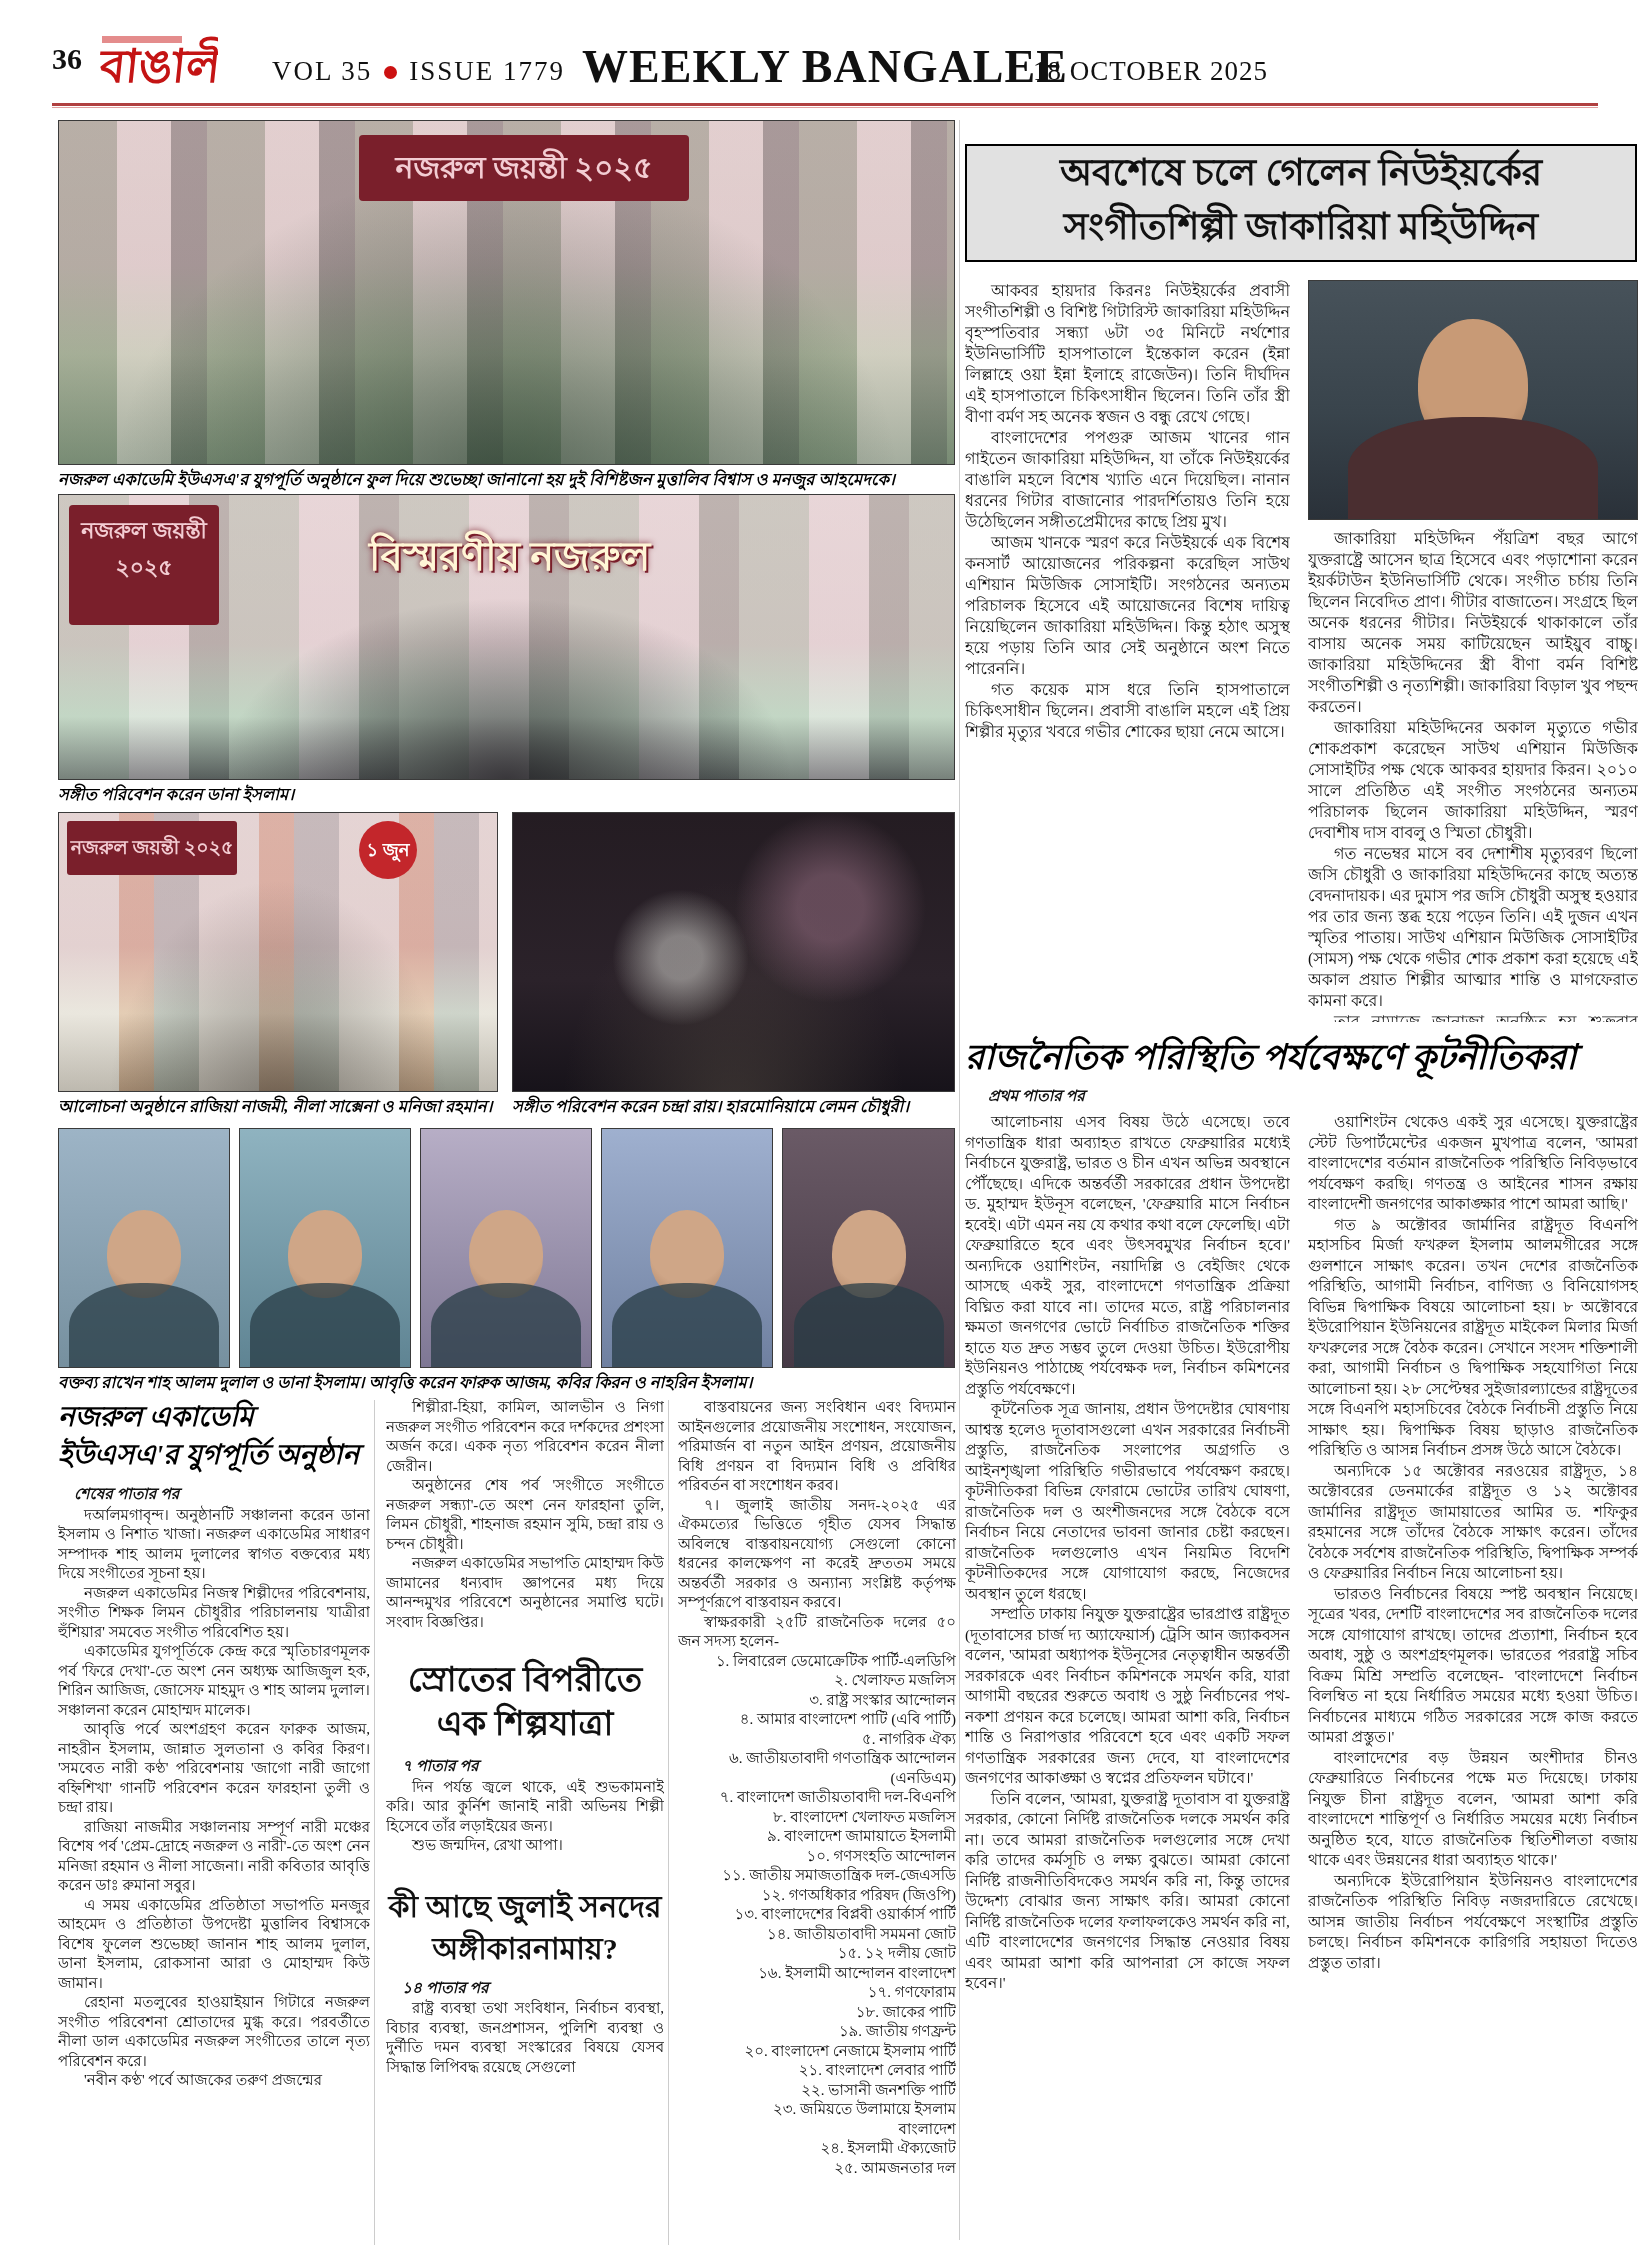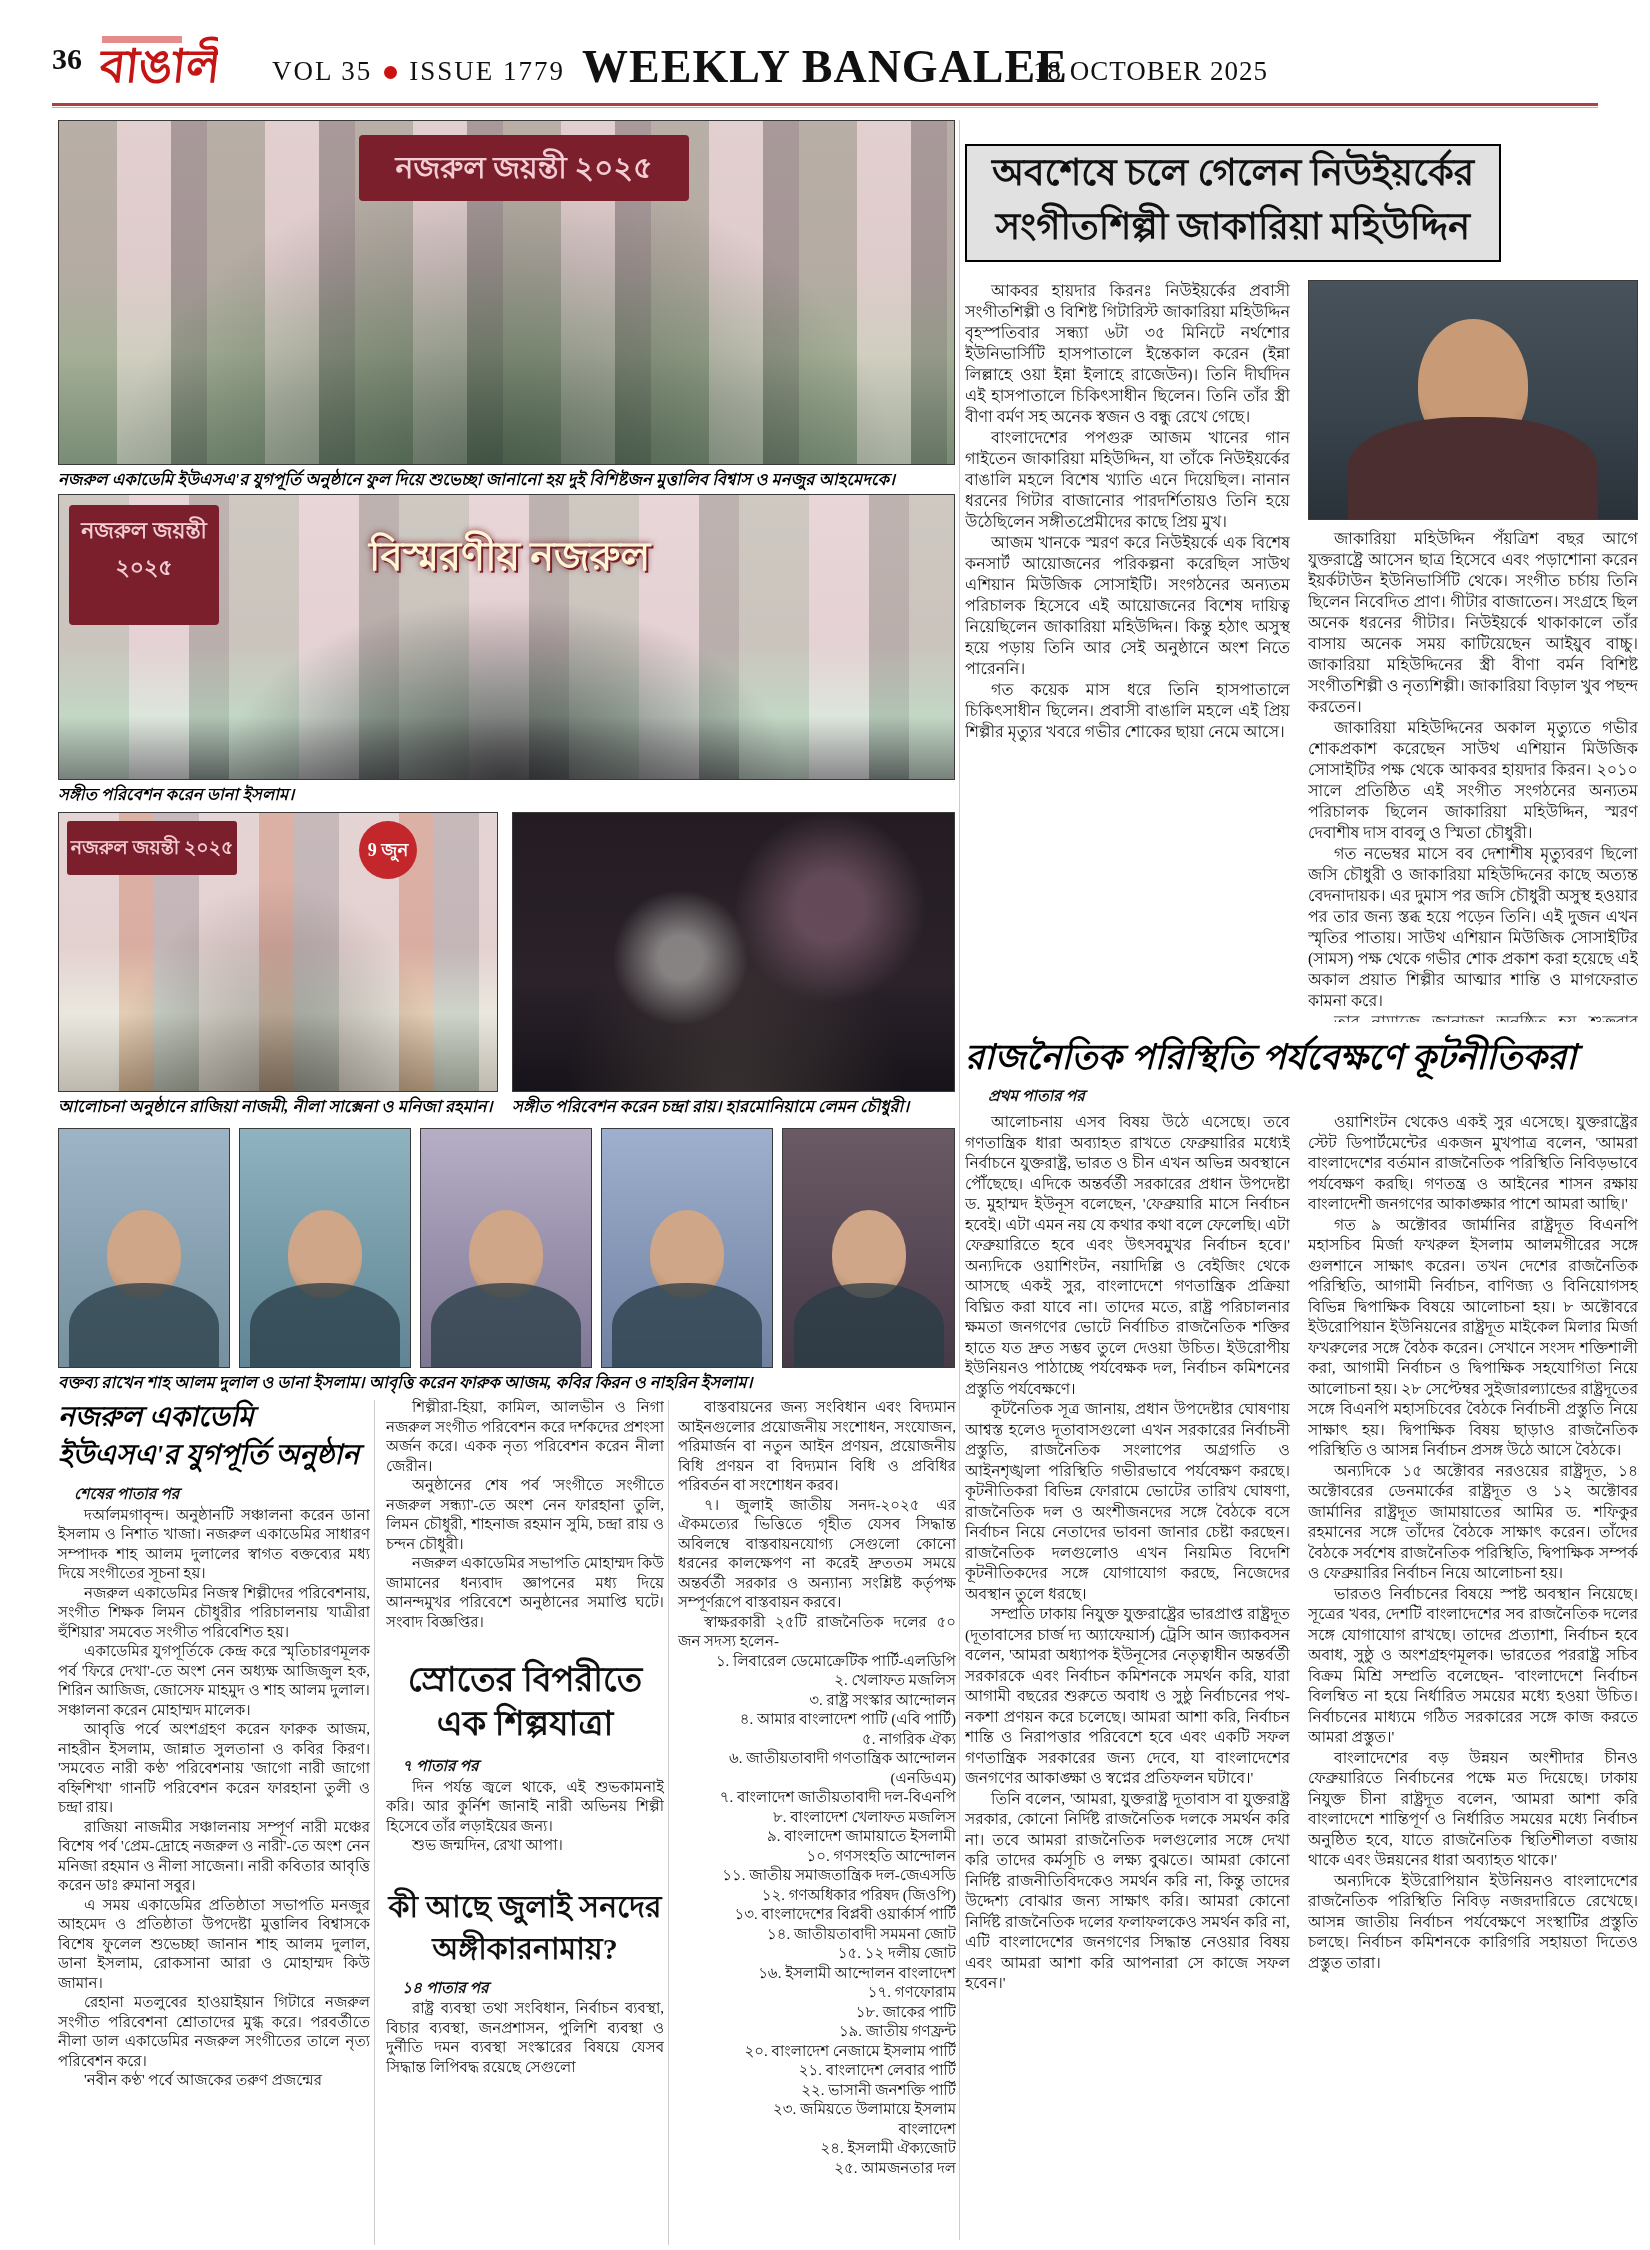--- a/index.html
+++ b/index.html
@@ -63,21 +63,21 @@
   
   .jtext{text-align:justify;}
   .col{position:absolute;overflow:hidden;}
   .para{text-indent:26px;margin:0;}
   .sm{font-size:15px;line-height:19.5px;}
   .md{font-size:16px;line-height:21px;}
   .pol{font-size:15.5px;line-height:20.5px;}
   .cont{font-style:italic;font-weight:bold;font-size:15.5px;margin:2px 0 2px 16px;}
   .party{padding-left:34px;text-indent:0;margin:0;}
   
-  .hbox{position:absolute;left:965px;top:144px;width:536px;height:118px;background:#e1e1e1;
+  .hbox{position:absolute;left:965px;top:144px;width:672px;height:118px;background:#e1e1e1;
     border:2px solid #000;box-sizing:border-box;text-align:center;}
   .hbox .l{font-size:37px;font-weight:bold;line-height:54px;}
   .bigheadline{position:absolute;font-weight:bold;color:#000;font-style:italic;}
   .midheadline{font-size:34px;font-weight:bold;text-align:center;line-height:44px;margin:26px 0 10px 0;}
   .midheadline2{font-size:30px;font-weight:bold;text-align:center;line-height:42px;margin:30px 0 8px 0;}
   .vrule{position:absolute;width:1px;background:#cccccc;}
 </style>
 </head>
 <body>
 
@@ -106,21 +106,21 @@
   <div class="caption" style="left:58px;top:469px;width:897px;">নজরুল একাডেমি ইউএসএ'র যুগপূর্তি অনুষ্ঠানে ফুল দিয়ে শুভেচ্ছা জানানো হয় দুই বিশিষ্টজন মুত্তালিব বিশ্বাস ও মনজুর আহমেদকে।</div>
 
   <div class="photo ph2" style="left:58px;top:494px;width:897px;height:286px;">
     <div class="sideban">নজরুল জয়ন্তী ২০২৫</div>
     <div class="centerban">বিস্মরণীয় নজরুল</div>
   </div>
   <div class="caption" style="left:58px;top:784px;width:897px;">সঙ্গীত পরিবেশন করেন ডানা ইসলাম।</div>
 
   <div class="photo ph3a" style="left:58px;top:812px;width:440px;height:280px;">
     <div class="sideban">নজরুল জয়ন্তী ২০২৫</div>
-    <div class="badge">9 জুন</div>
+    <div class="badge">১ জুন</div>
   </div>
   <div class="caption" style="left:58px;top:1096px;width:440px;">আলোচনা অনুষ্ঠানে রাজিয়া নাজমী, নীলা সাক্সেনা ও মনিজা রহমান।</div>
 
   <div class="photo ph3b" style="left:512px;top:812px;width:443px;height:280px;"></div>
   <div class="caption" style="left:512px;top:1096px;width:443px;">সঙ্গীত পরিবেশন করেন চন্দ্রা রায়। হারমোনিয়ামে লেমন চৌধুরী।</div>
 
   <div class="photo portrait pa" style="left:58px;top:1128px;width:172px;height:240px;"></div>
   <div class="photo portrait pb" style="left:239px;top:1128px;width:172px;height:240px;"></div>
   <div class="photo portrait pc" style="left:420px;top:1128px;width:172px;height:240px;"></div>
   <div class="photo portrait pd" style="left:601px;top:1128px;width:172px;height:240px;"></div>

